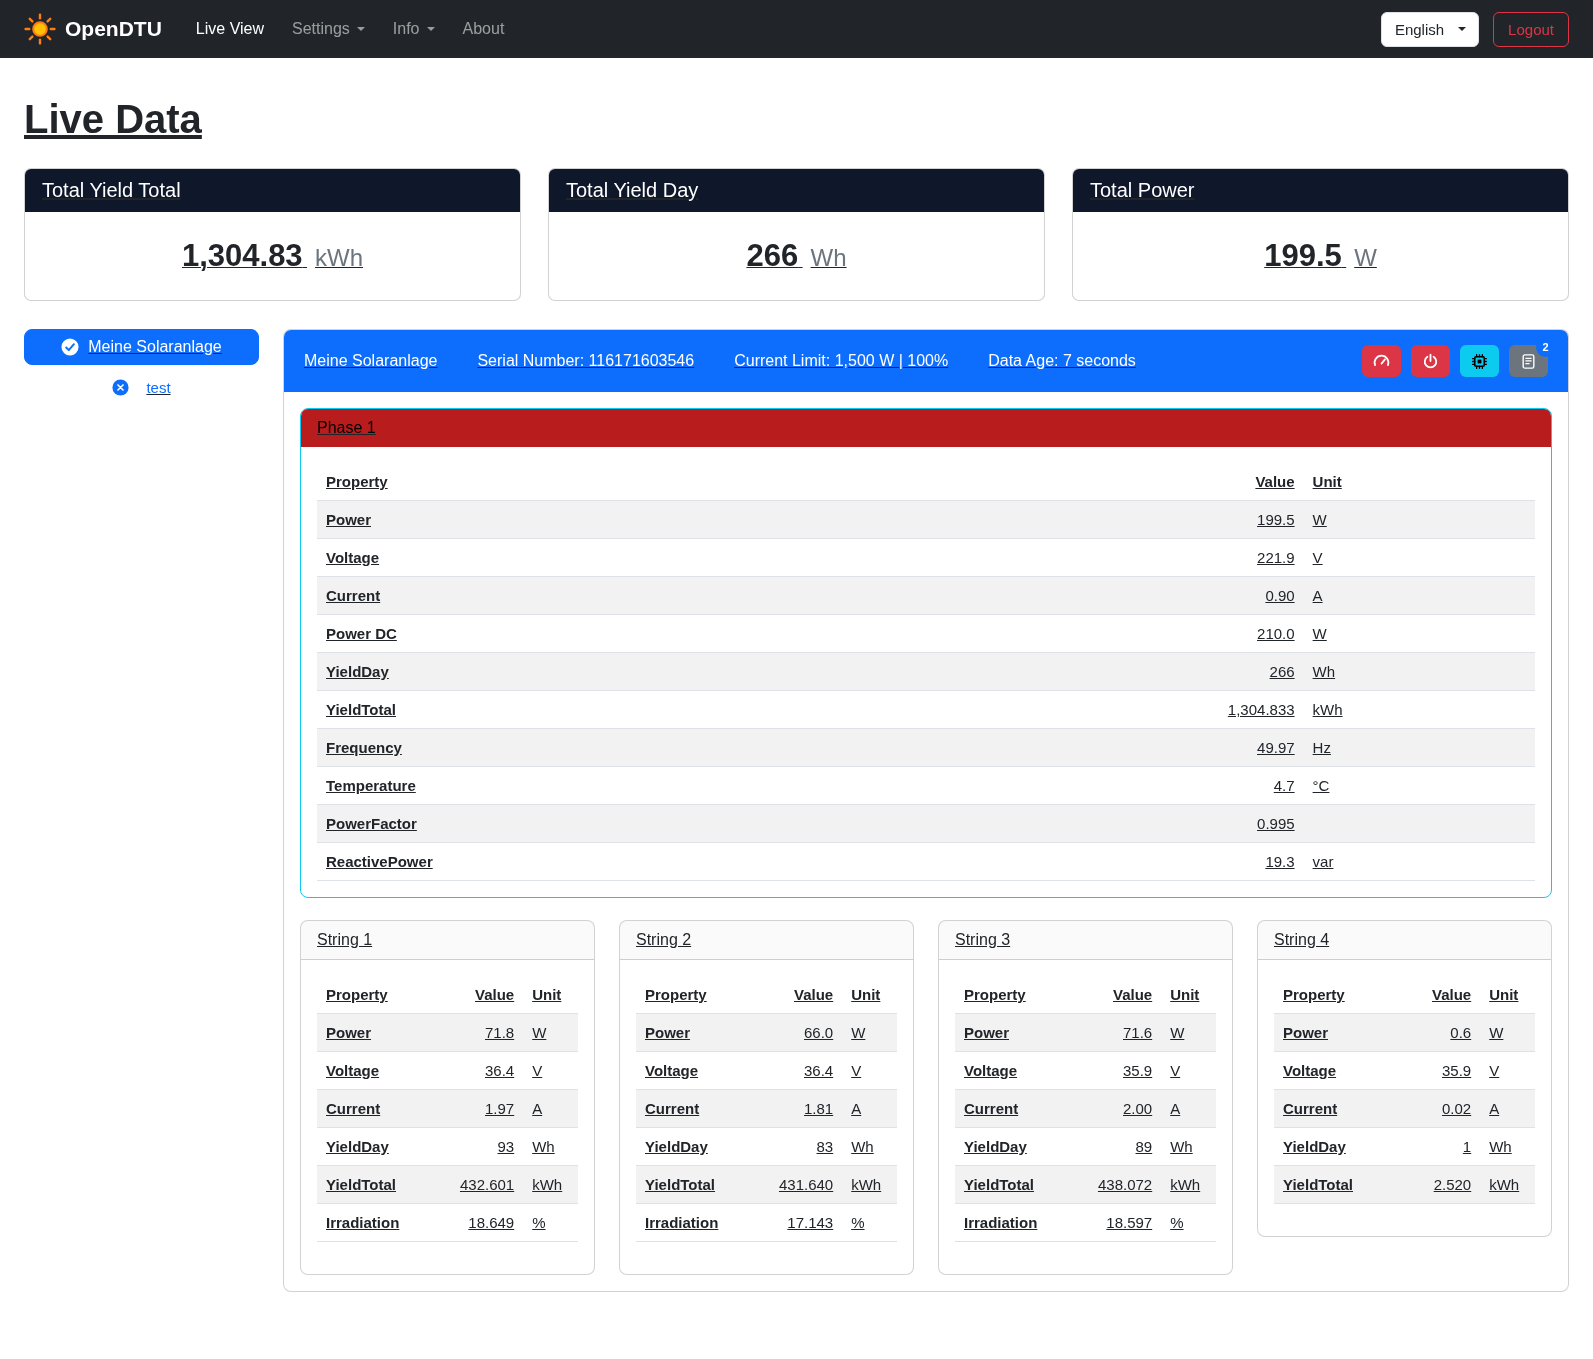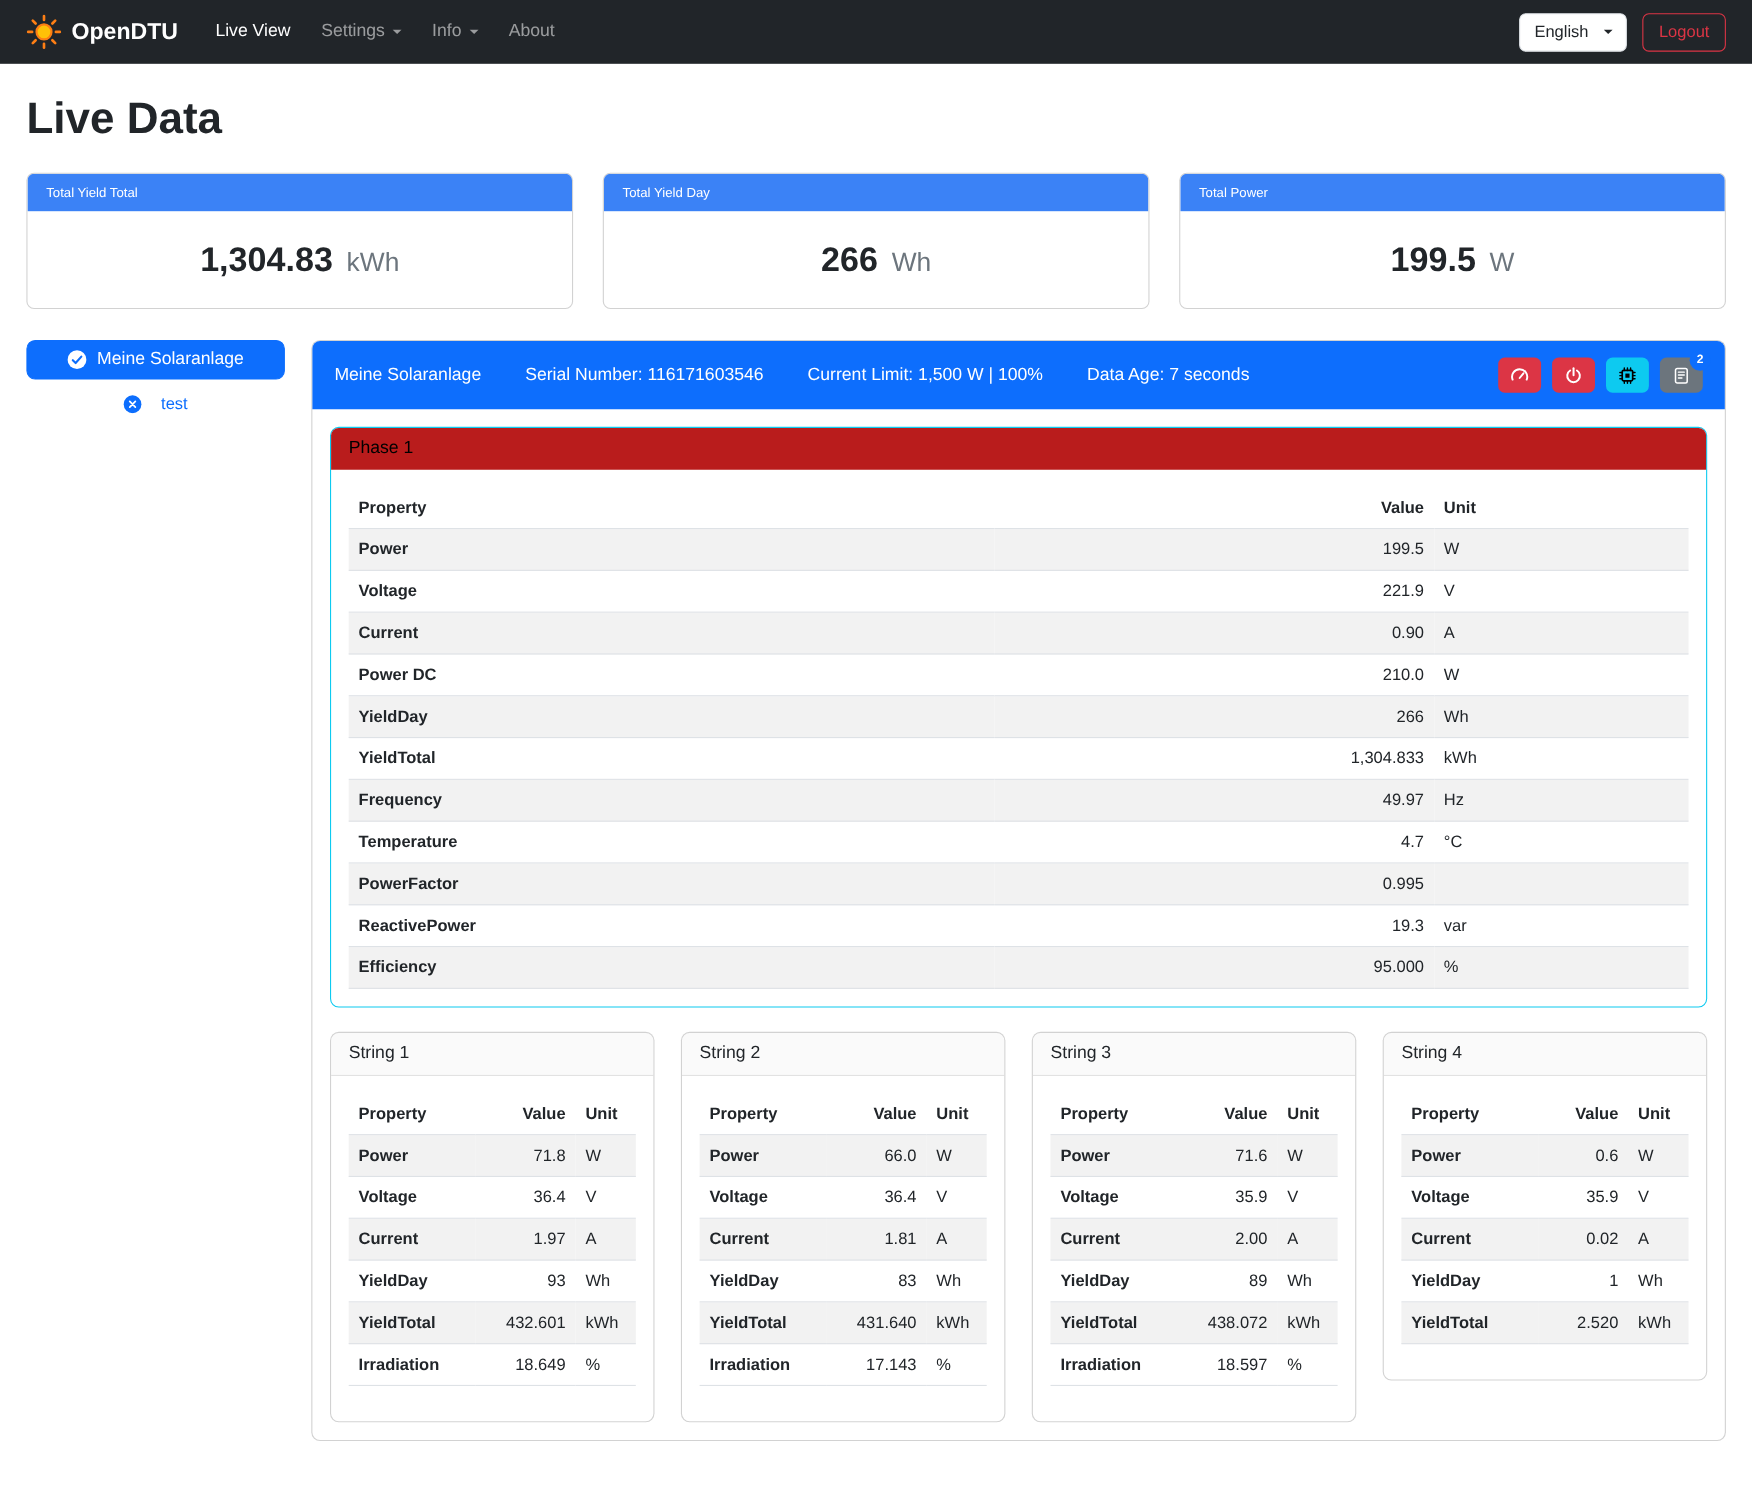--- a/index.html
+++ b/index.html
@@ -22,27 +22,27 @@
   .nav-links { display: flex; align-items: center; margin-left: 24px; gap: 8px; }
   .nav-link { color: rgba(255,255,255,.55); font-size: 16px; padding: 8px 10px; cursor: pointer; display: inline-flex; align-items: center; }
   .nav-link.active { color: #fff; }
   .caret { display: inline-block; margin-left: 7px; border-left: 4px solid transparent; border-right: 4px solid transparent; border-top: 4.5px solid currentColor; }
   .nav-right { margin-left: auto; display: flex; gap: 14px; }
   .select-box { position: relative; background: #fff; border: 1px solid #dee2e6; border-radius: 6px; padding: 8px 34px 8px 13px; font-size: 15px; color: #212529; cursor: pointer; }
   .select-box .caret { position: absolute; right: 12px; top: 50%; margin: -2px 0 0; color: #212529; }
   .logout-btn { background: transparent; border: 1px solid #dc3545; color: #dc3545; border-radius: 6px; padding: 8px 14px; font-size: 15px; cursor: pointer; font-family: inherit; }
 
   
-  .content { padding: 6px 24px 40px; }
+  .content { padding: 17px 24px 40px; text-decoration: underline; }
   h1.page-title { font-size: 40px; font-weight: 700; margin: 22px 0 26px; }
 
   
   .summary-row { display: flex; gap: 27px; margin-bottom: 28px; }
   .summary-card { flex: 1; border: 1px solid rgba(0,0,0,.175); border-radius: 7px; background: #fff; overflow: hidden; }
-  .summary-card .head { background: #3b82f6; color: #fff; font-size: 12px; padding: 10px 17px; }
+  .summary-card .head { background: #0f172a; color: #fff; font-size: 20px; padding: 10px 17px; }
   .summary-card .body { text-align: center; padding: 26px 16px; }
   .summary-card .value { font-size: 31px; font-weight: 700; color: #212529; }
   .summary-card .unit { font-size: 24px; color: #6c757d; margin-left: 8px; }
 
   
   .content-row { display: flex; gap: 24px; align-items: flex-start; }
   .sidebar { width: 235px; flex-shrink: 0; }
   .inverter-btn { width: 100%; background: #0d6efd; border: 1px solid #0d6efd; color: #fff; border-radius: 8px; padding: 8px 12px; font-size: 16px; display: flex; align-items: center; justify-content: center; gap: 9px; cursor: pointer; font-family: inherit; }
   .test-link { margin-top: 14px; display: flex; align-items: center; justify-content: center; gap: 17px; color: #0d6efd; font-size: 15px; cursor: pointer; }
 
@@ -269,25 +269,20 @@
                   <tr>
                     <th class="prop">PowerFactor</th>
                     <td class="val">0.995</td>
                     <td class="unit"></td>
                   </tr>
                   <tr>
                     <th class="prop">ReactivePower</th>
                     <td class="val">19.3</td>
                     <td class="unit">var</td>
                   </tr>
-                  <tr>
-                    <th class="prop">Efficiency</th>
-                    <td class="val">95.000</td>
-                    <td class="unit">%</td>
-                  </tr>
                 </tbody>
             </table>
           </div>
         </div>
 
         <div class="strings-row">
 
           <div class="string-card">
             <div class="string-header">String 1</div>
             <div class="string-body">

